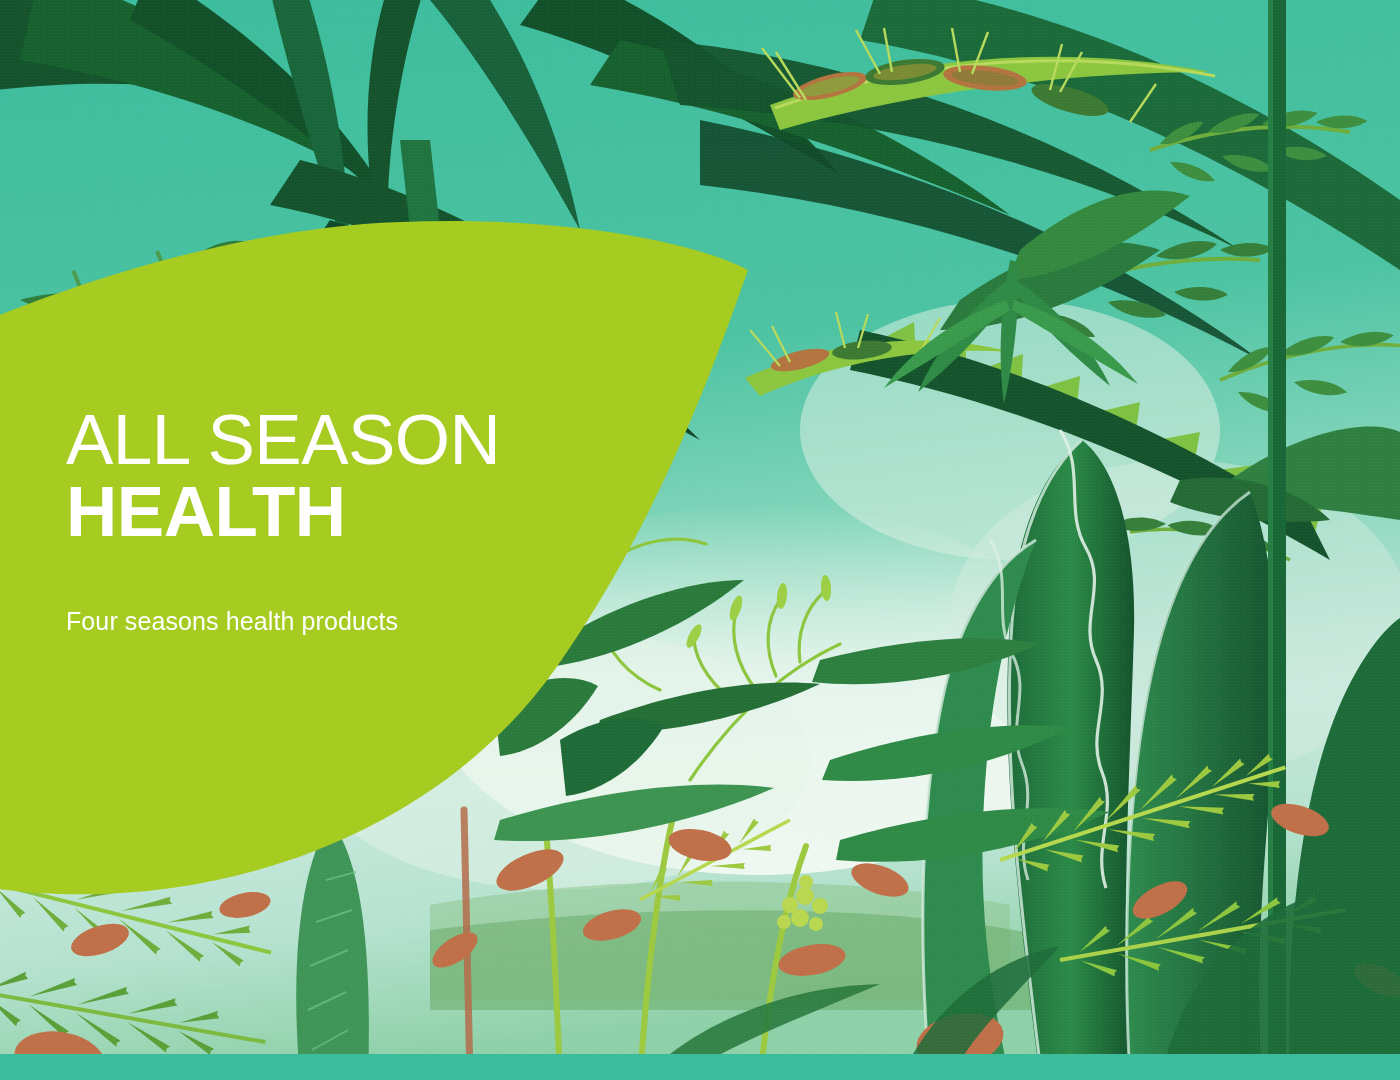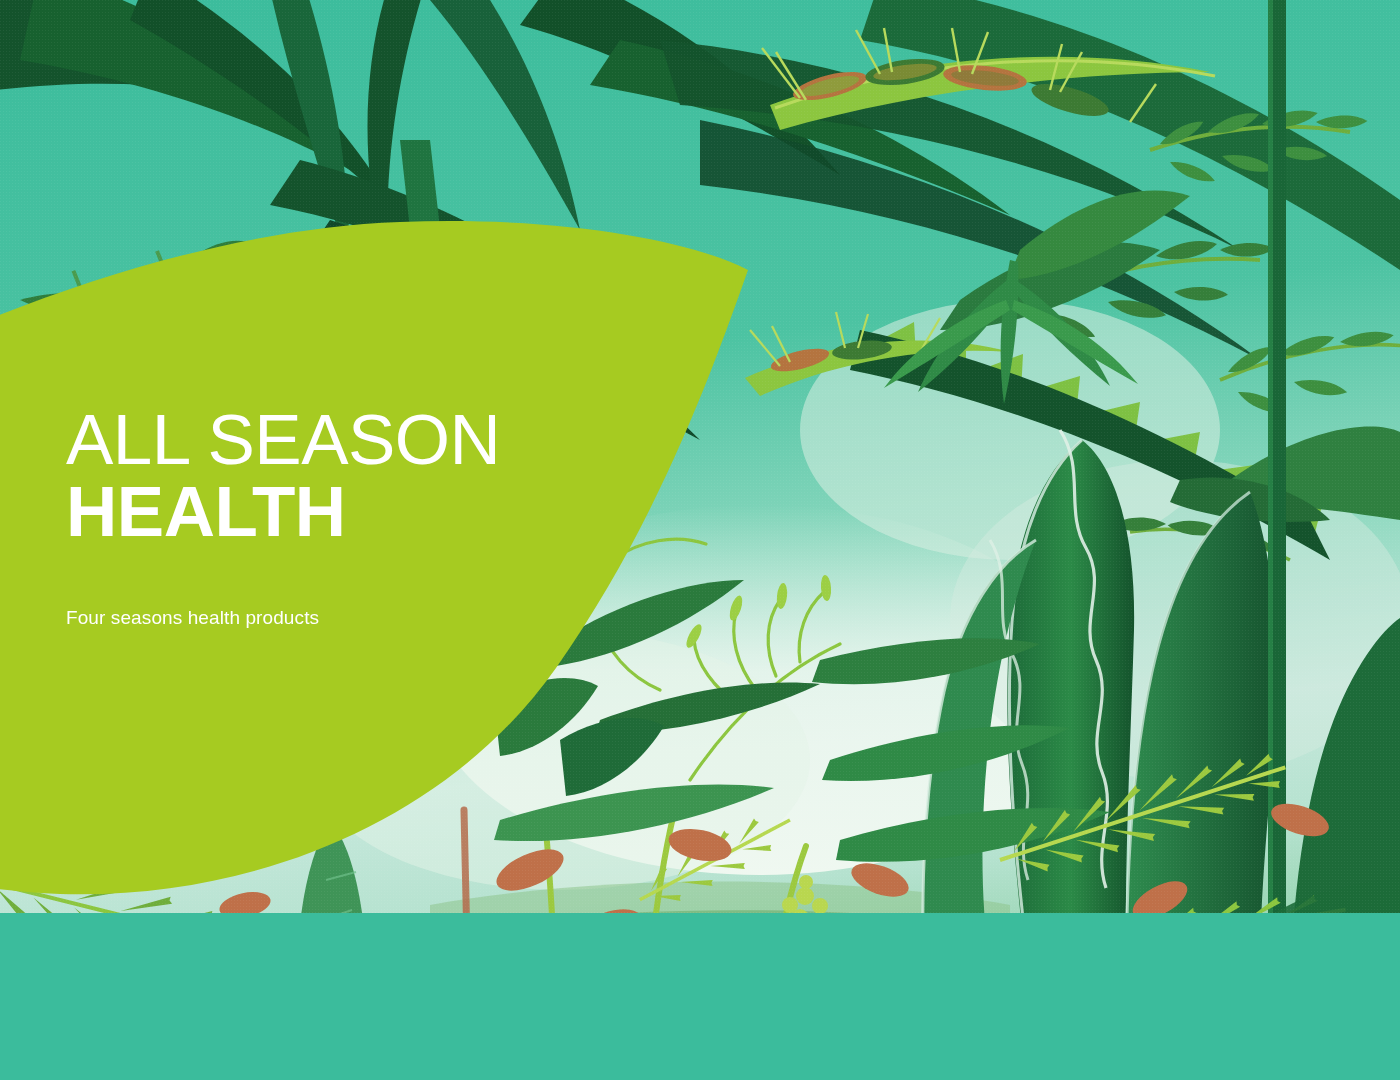--- a/index.html
+++ b/index.html
@@ -4,21 +4,21 @@
 <title>All Season Health</title>
 <style>
   * { margin:0; padding:0; box-sizing:border-box; }
   html,body{
     width:1400px; height:1080px; overflow:hidden;
     background:#3bbc9c;
     font-family:"Liberation Sans","DejaVu Sans",sans-serif;
   }
   #poster{
     position:relative;
-    width:1400px; height:913px;
+    width:1400px; height:1054px;
     overflow:hidden;
   }
   #art{ position:absolute; inset:0; width:1400px; height:1080px; display:block; }
 
   
   #leaf-panel{
     position:absolute; left:0; top:0; width:1400px; height:1080px;
     pointer-events:none;
   }
   #leaf-svg{ position:absolute; left:0; top:0; }
@@ -38,21 +38,21 @@
   }
   #headline-l2{
     font-size:71px;
     font-weight:700;
     line-height:1.0;
     letter-spacing:-0.5px;
     margin-top:1px;
     white-space:nowrap;
   }
   #subtitle{
-    font-size:19px;
+    font-size:25px;
     font-weight:400;
     letter-spacing:0.1px;
     margin-top:60px;
     white-space:nowrap;
   }
 </style>
 </head>
 <body>
 
 <div id="poster">

